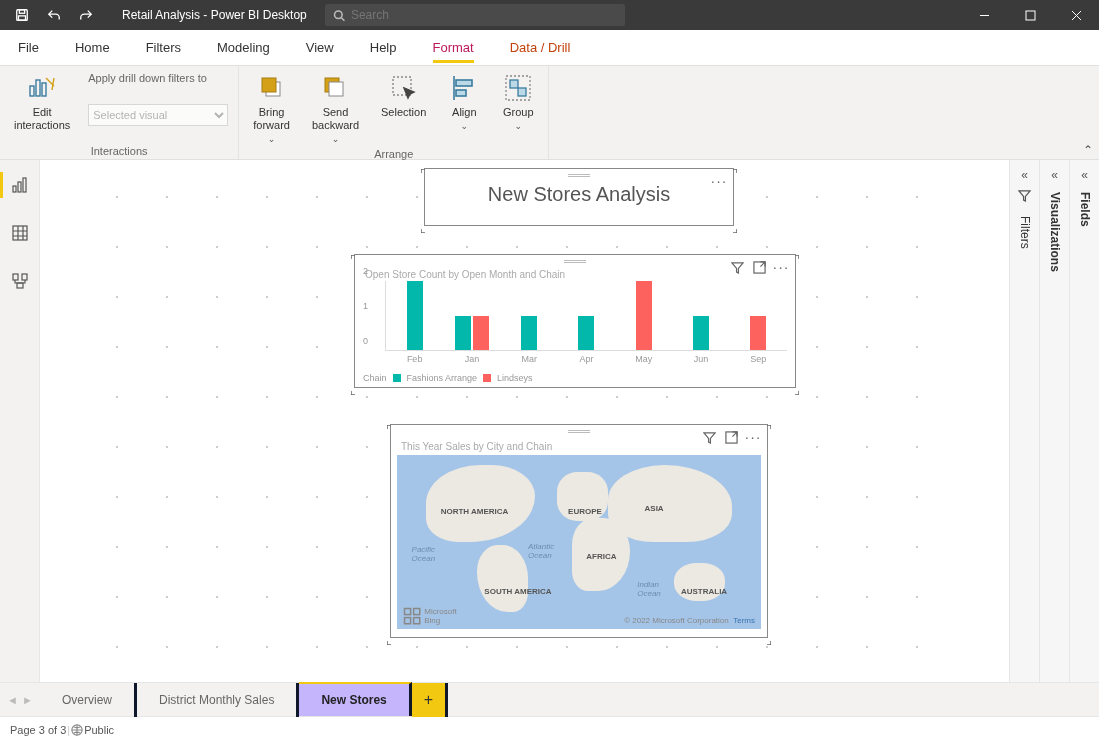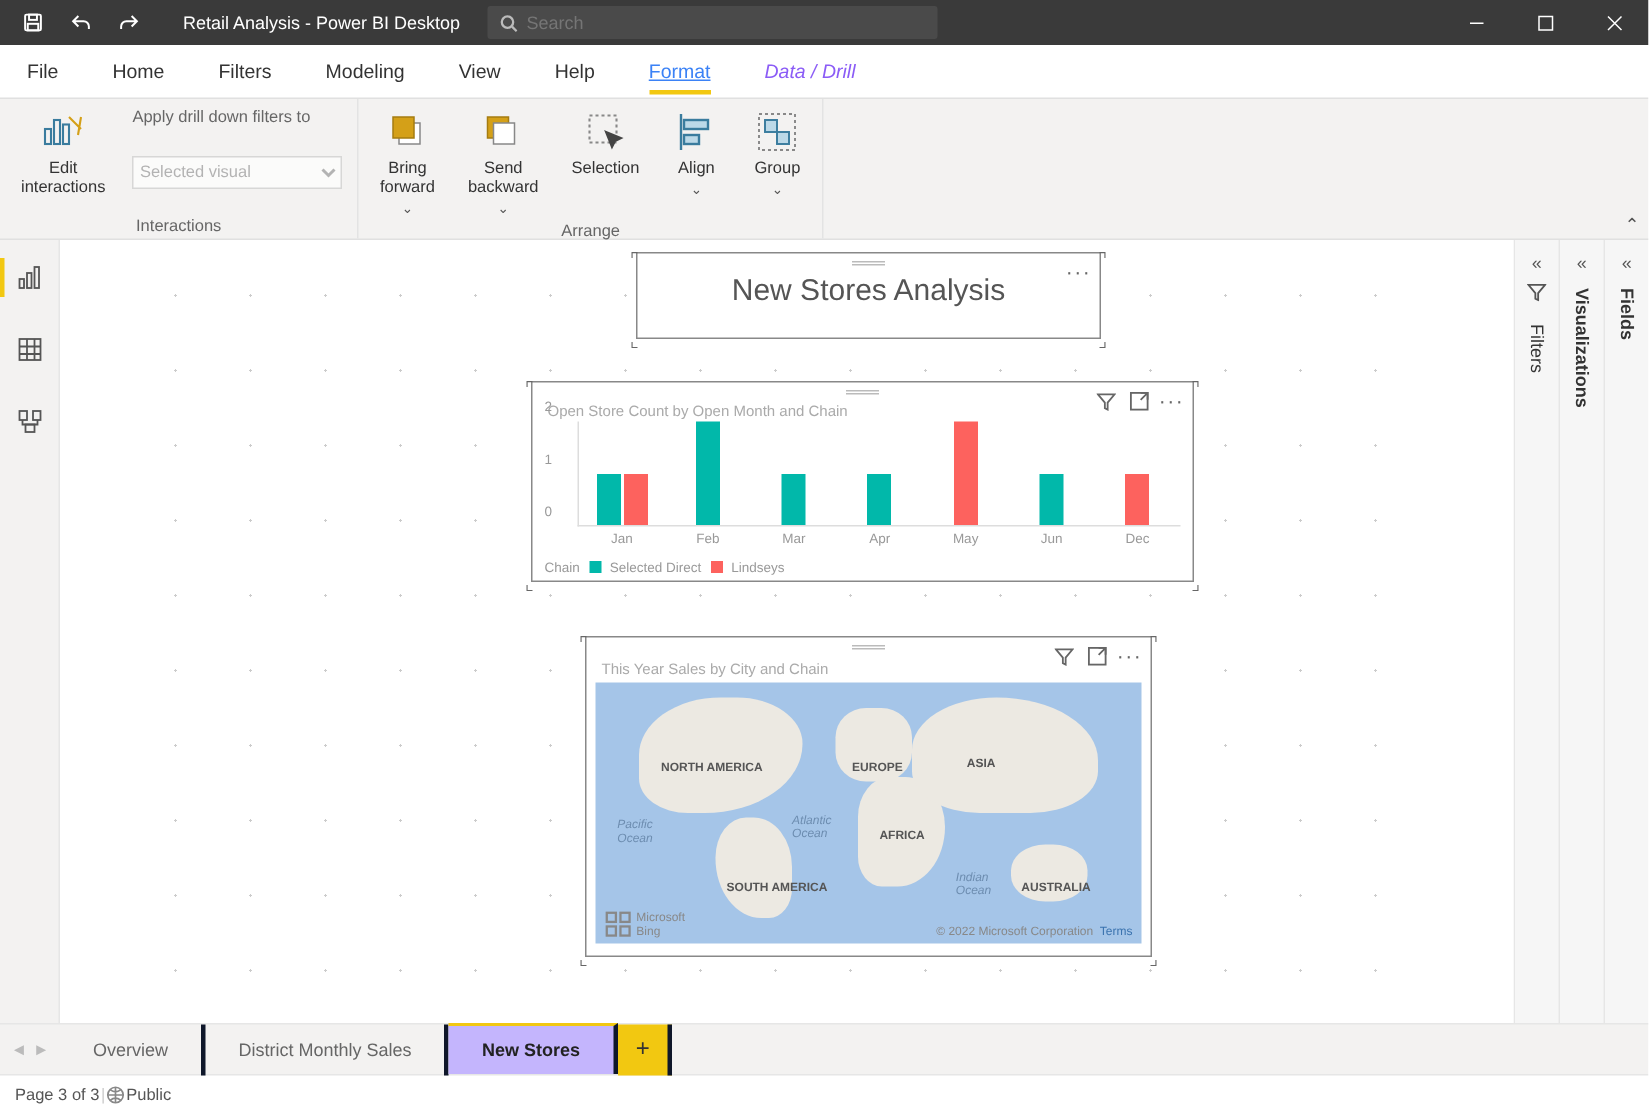--- a/index.html
+++ b/index.html
@@ -16,23 +16,23 @@
   .searchbox input { background:transparent; border:none; outline:none; color:#ddd; font-size:12px; width:100%; }
   .title-spacer { flex:1; }
   .win-btns { display:flex; }
   .win-btn { width:46px; height:30px; display:flex; align-items:center; justify-content:center; color:#fff; }
   .win-btn svg { width:11px; height:11px; stroke:#fff; fill:none; stroke-width:1; }
 
   
   .menubar { height:36px; background:#fff; display:flex; align-items:stretch; border-bottom:1px solid #e0e0e0; }
   .menu-tab { padding:0 18px; display:flex; align-items:center; font-size:13px; color:#333; cursor:pointer; position:relative; }
   .menu-tab.file { color:#333; }
-  .menu-tab.active { color:#3b82f6;text-decoration:underline; }
+  .menu-tab.active { color:#be185d; }
   .menu-tab.active::after { content:""; position:absolute; bottom:2px; left:18px; right:18px; height:3px; background:#f2c811; }
-  .menu-tab.context { color:#8b5cf6;font-style:italic; }
+  .menu-tab.context { color:#c2410c; }
 
   
   .ribbon { height:94px; background:#f3f2f1; display:flex; position:relative; border-bottom:1px solid #e0e0e0; }
   .ribbon-group { display:flex; flex-direction:column; padding:4px 10px 2px 10px; border-right:1px solid #e3e3e3; }
   .ribbon-group-row { display:flex; gap:14px; align-items:flex-start; flex:1; }
   .ribbon-group-label { text-align:center; font-size:11px; color:#666; padding-top:2px; }
   .ribbon-btn { display:flex; flex-direction:column; align-items:center; gap:2px; font-size:11px; color:#333; padding:2px 4px; cursor:pointer; }
   .ribbon-btn .icon { width:32px; height:32px; display:flex; align-items:center; justify-content:center; }
   .ribbon-btn .caret { font-size:9px; color:#555; }
   .ribbon-btn span.lbl { text-align:center; line-height:13px; }
@@ -325,54 +325,54 @@
         </div>
         <div class="chart-title">Open Store Count by Open Month and Chain</div>
         <div class="chart-area">
           <div class="y-axis" id="y-axis">
               <div class="y-tick" style="bottom: 0%;">0</div>
               <div class="y-tick" style="bottom: 50%;">1</div>
               <div class="y-tick" style="bottom: 100%;">2</div>
             </div>
           <div class="plot" id="chart-plot">
               <div class="month-col">
+                <div class="bar fd" style="height: 100%;"></div>
+                <div class="x-lbl">Feb</div>
+              </div>
+              <div class="month-col">
                 <div class="bar fd" style="height: 50%;"></div>
                 <div class="bar li" style="height: 50%;"></div>
                 <div class="x-lbl">Jan</div>
               </div>
               <div class="month-col">
-                <div class="bar fd" style="height: 100%;"></div>
-                <div class="x-lbl">Feb</div>
-              </div>
-              <div class="month-col">
                 <div class="bar fd" style="height: 50%;"></div>
                 <div class="x-lbl">Mar</div>
               </div>
               <div class="month-col">
                 <div class="bar fd" style="height: 50%;"></div>
                 <div class="x-lbl">Apr</div>
               </div>
               <div class="month-col">
                 <div class="bar li" style="height: 100%;"></div>
                 <div class="x-lbl">May</div>
               </div>
               <div class="month-col">
                 <div class="bar fd" style="height: 50%;"></div>
                 <div class="x-lbl">Jun</div>
               </div>
               <div class="month-col">
                 <div class="bar li" style="height: 50%;"></div>
-                <div class="x-lbl">Dec</div>
+                <div class="x-lbl">Sep</div>
               </div>
             </div>
         </div>
         <div class="chart-legend">
           <span>Chain</span>
           <span class="swatch fd"></span>
-            <span>Selected Direct</span>
+            <span>Fashions Arrange</span>
           <span class="swatch li"></span>
             <span>Lindseys</span>
         </div>
         <div class="handle h-tl"><svg viewBox="0 0 10 10">
               <path d="M0 4 V0 H4"></path>
             </svg></div>
         <div class="handle h-tr"><svg viewBox="0 0 10 10">
               <path d="M6 0 H10 V4"></path>
             </svg></div>
         <div class="handle h-bl"><svg viewBox="0 0 10 10">

